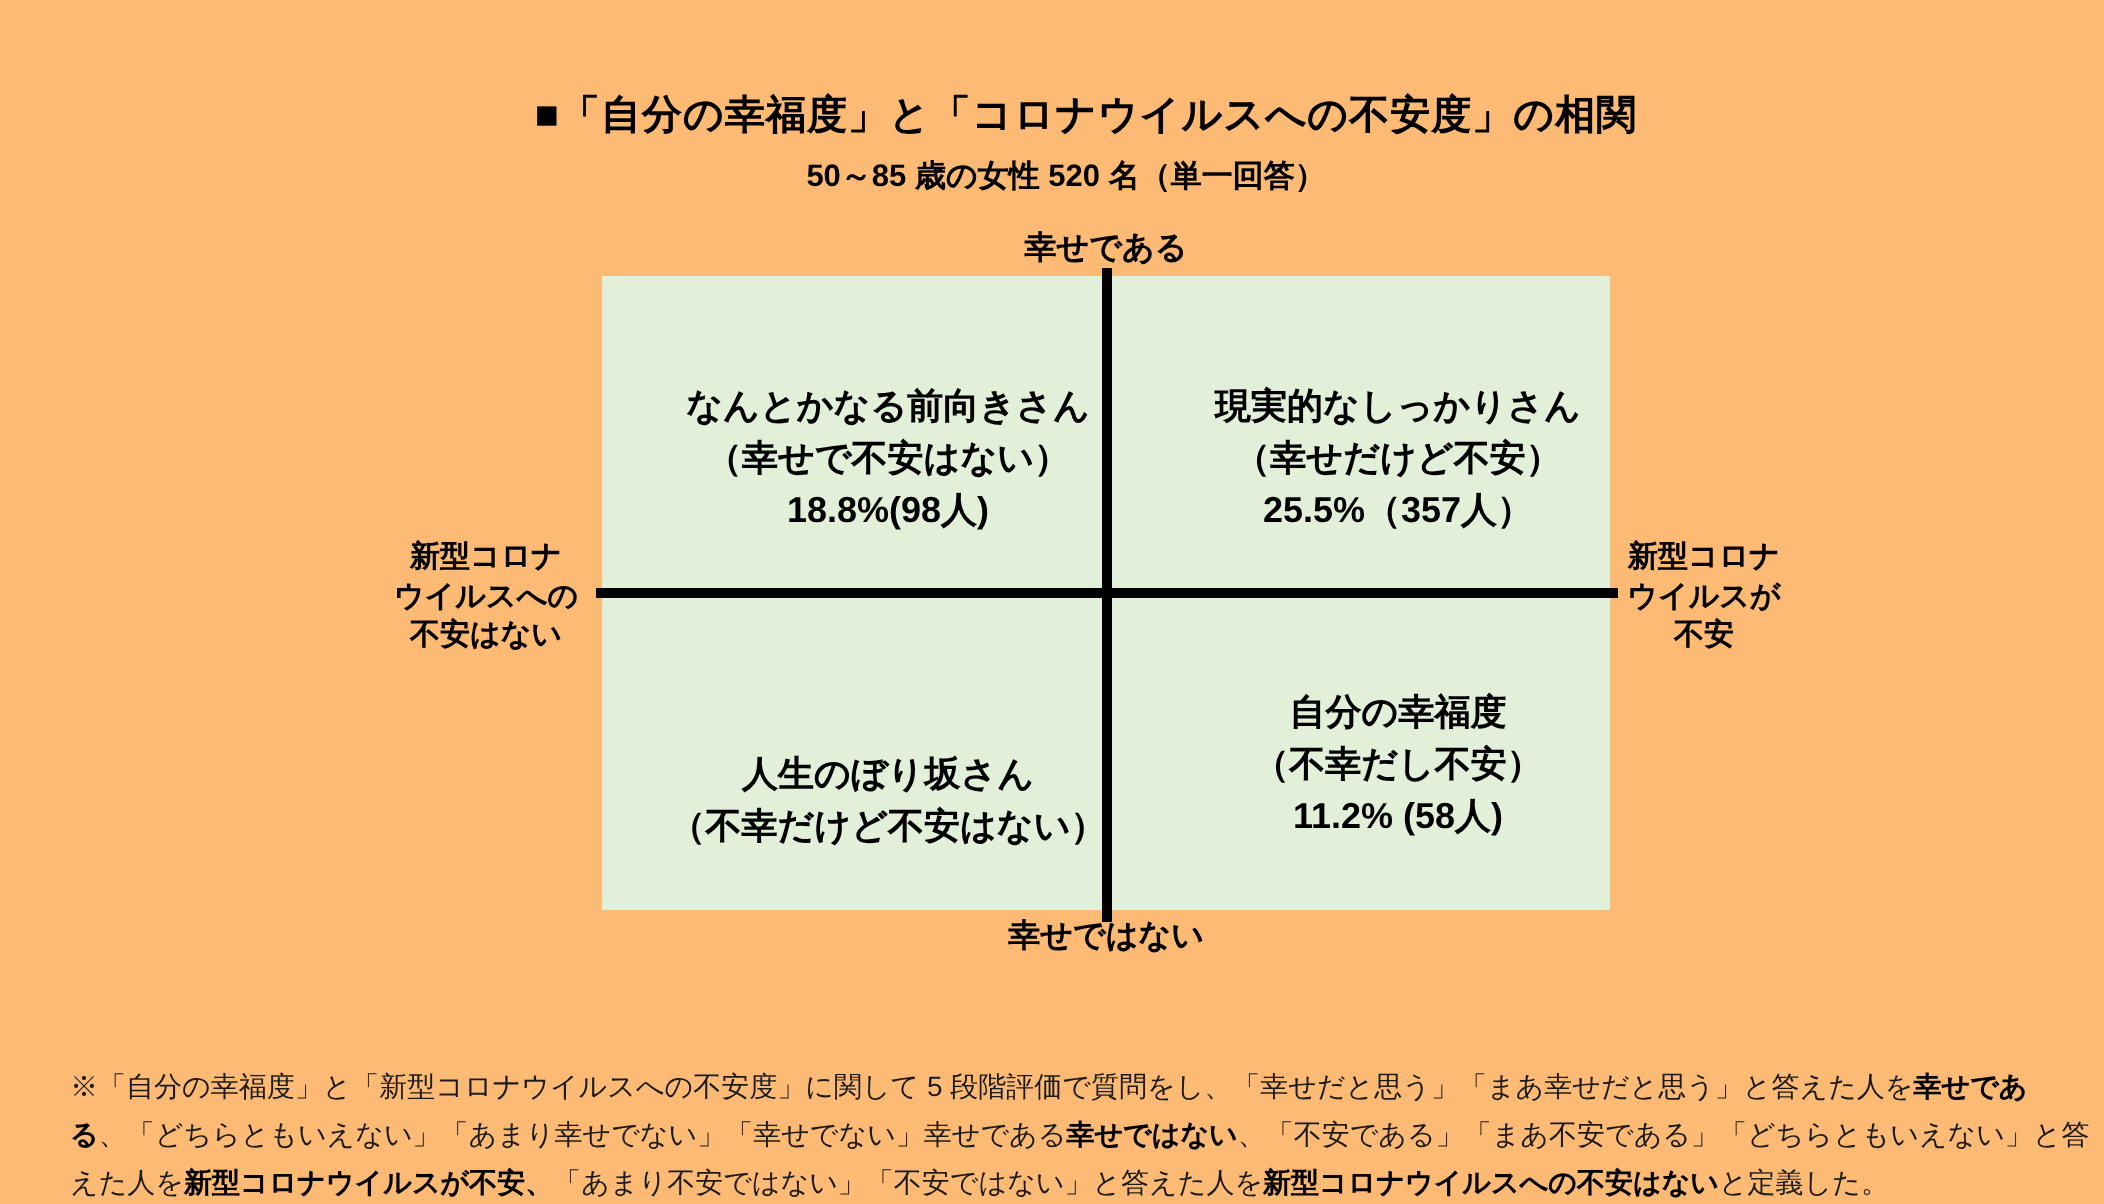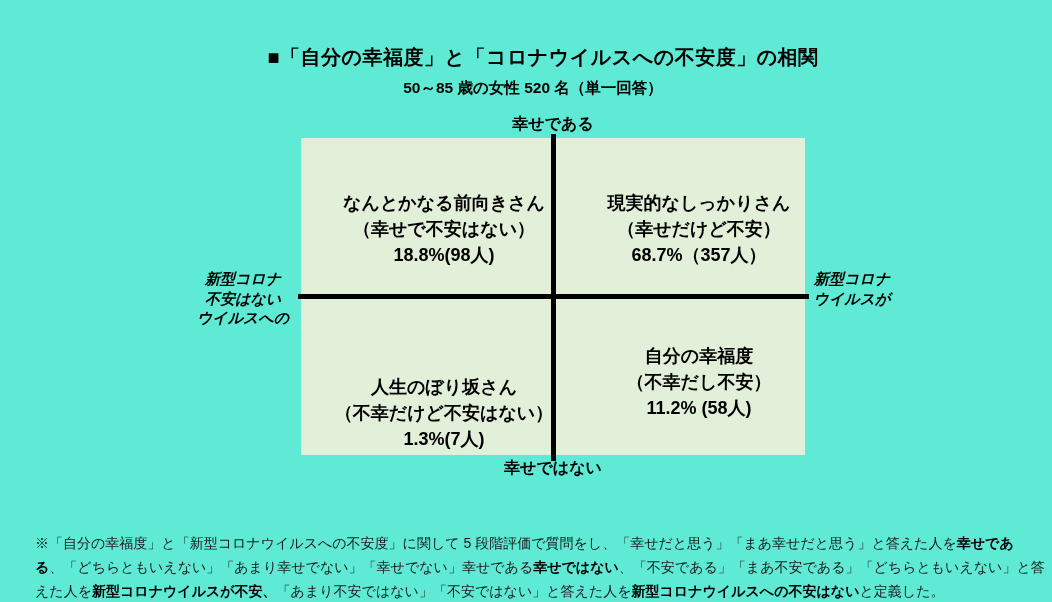--- a/index.html
+++ b/index.html
@@ -4,21 +4,21 @@
 <style>
   html, body {
     margin: 0;
     padding: 0;
     background: #ffffff;
   }
   #slide {
     position: relative;
     width: 1052px;
     height: 602px;
-    background: #5eead4;
+    background: #fdba74;
     font-family: "Liberation Sans", sans-serif;
     color: #000000;
     overflow: hidden;
   }
   .abs { position: absolute; }
   .cx { transform: translateX(-50%); white-space: nowrap; }
 
   .title {
     top: 44px; left: 543px;
     font-size: 20px; font-weight: 700;
@@ -42,21 +42,21 @@
     left: 298px; top: 294px;
     width: 511px; height: 5px;
     background: #000;
   }
 
   .axis-top    { top: 114px; left: 553px; font-size: 16px; font-weight: 700; }
   .axis-bottom { top: 458px; left: 553px; font-size: 16px; font-weight: 700; }
   .axis-side {
     font-size: 15px; font-weight: 700;
     line-height: 19.5px; text-align: center;
-    width: 200px; top: 269px; font-style: italic;
+    width: 200px; top: 269px;
   }
   .axis-left  { left: 143px; }
   .axis-right { left: 752px; }
 
   .quad {
     width: 286px;
     text-align: center;
     font-size: 18px; font-weight: 700;
     line-height: 26px;
   }
@@ -87,45 +87,45 @@
   <div class="abs quadrant-bg" style="background: rgb(226, 239, 217);"></div>
 
   <div class="abs vline" style="background: rgb(0, 0, 0);"></div>
   <div class="abs hline" style="background: rgb(0, 0, 0);"></div>
 
   <div class="abs cx axis-top">幸せである</div>
   <div class="abs cx axis-bottom">幸せではない</div>
 
   <div class="abs axis-side axis-left">
     <div>新型コロナ</div>
+    <div>ウイルスへの</div>
     <div>不安はない</div>
-    <div>ウイルスへの</div>
   </div>
 
   <div class="abs axis-side axis-right">
     <div>新型コロナ</div>
     <div>ウイルスが</div>
+    <div>不安</div>
   </div>
 
   <div class="abs quad tl">
     <div>なんとかなる前向きさん</div>
     <div>（幸せで不安はない）</div>
     <div>18.8%(98人)</div>
   </div>
 
   <div class="abs quad tr">
     <div>現実的なしっかりさん</div>
     <div>（幸せだけど不安）</div>
-    <div>68.7%（357人）</div>
+    <div>25.5%（357人）</div>
   </div>
 
   <div class="abs quad bl">
     <div>人生のぼり坂さん</div>
     <div>（不幸だけど不安はない）</div>
-    <div>1.3%(7人)</div>
   </div>
 
   <div class="abs quad br">
     <div>自分の幸福度</div>
     <div>（不幸だし不安）</div>
     <div>11.2% (58人)</div>
   </div>
 
   <div class="abs footnote" id="footnote">
       <div><span>※「自分の幸福度」と「新型コロナウイルスへの不安度」に関して 5 段階評価で質問をし、「幸せだと思う」「まあ幸せだと思う」と答えた人を</span><b>幸せであ</b></div>

